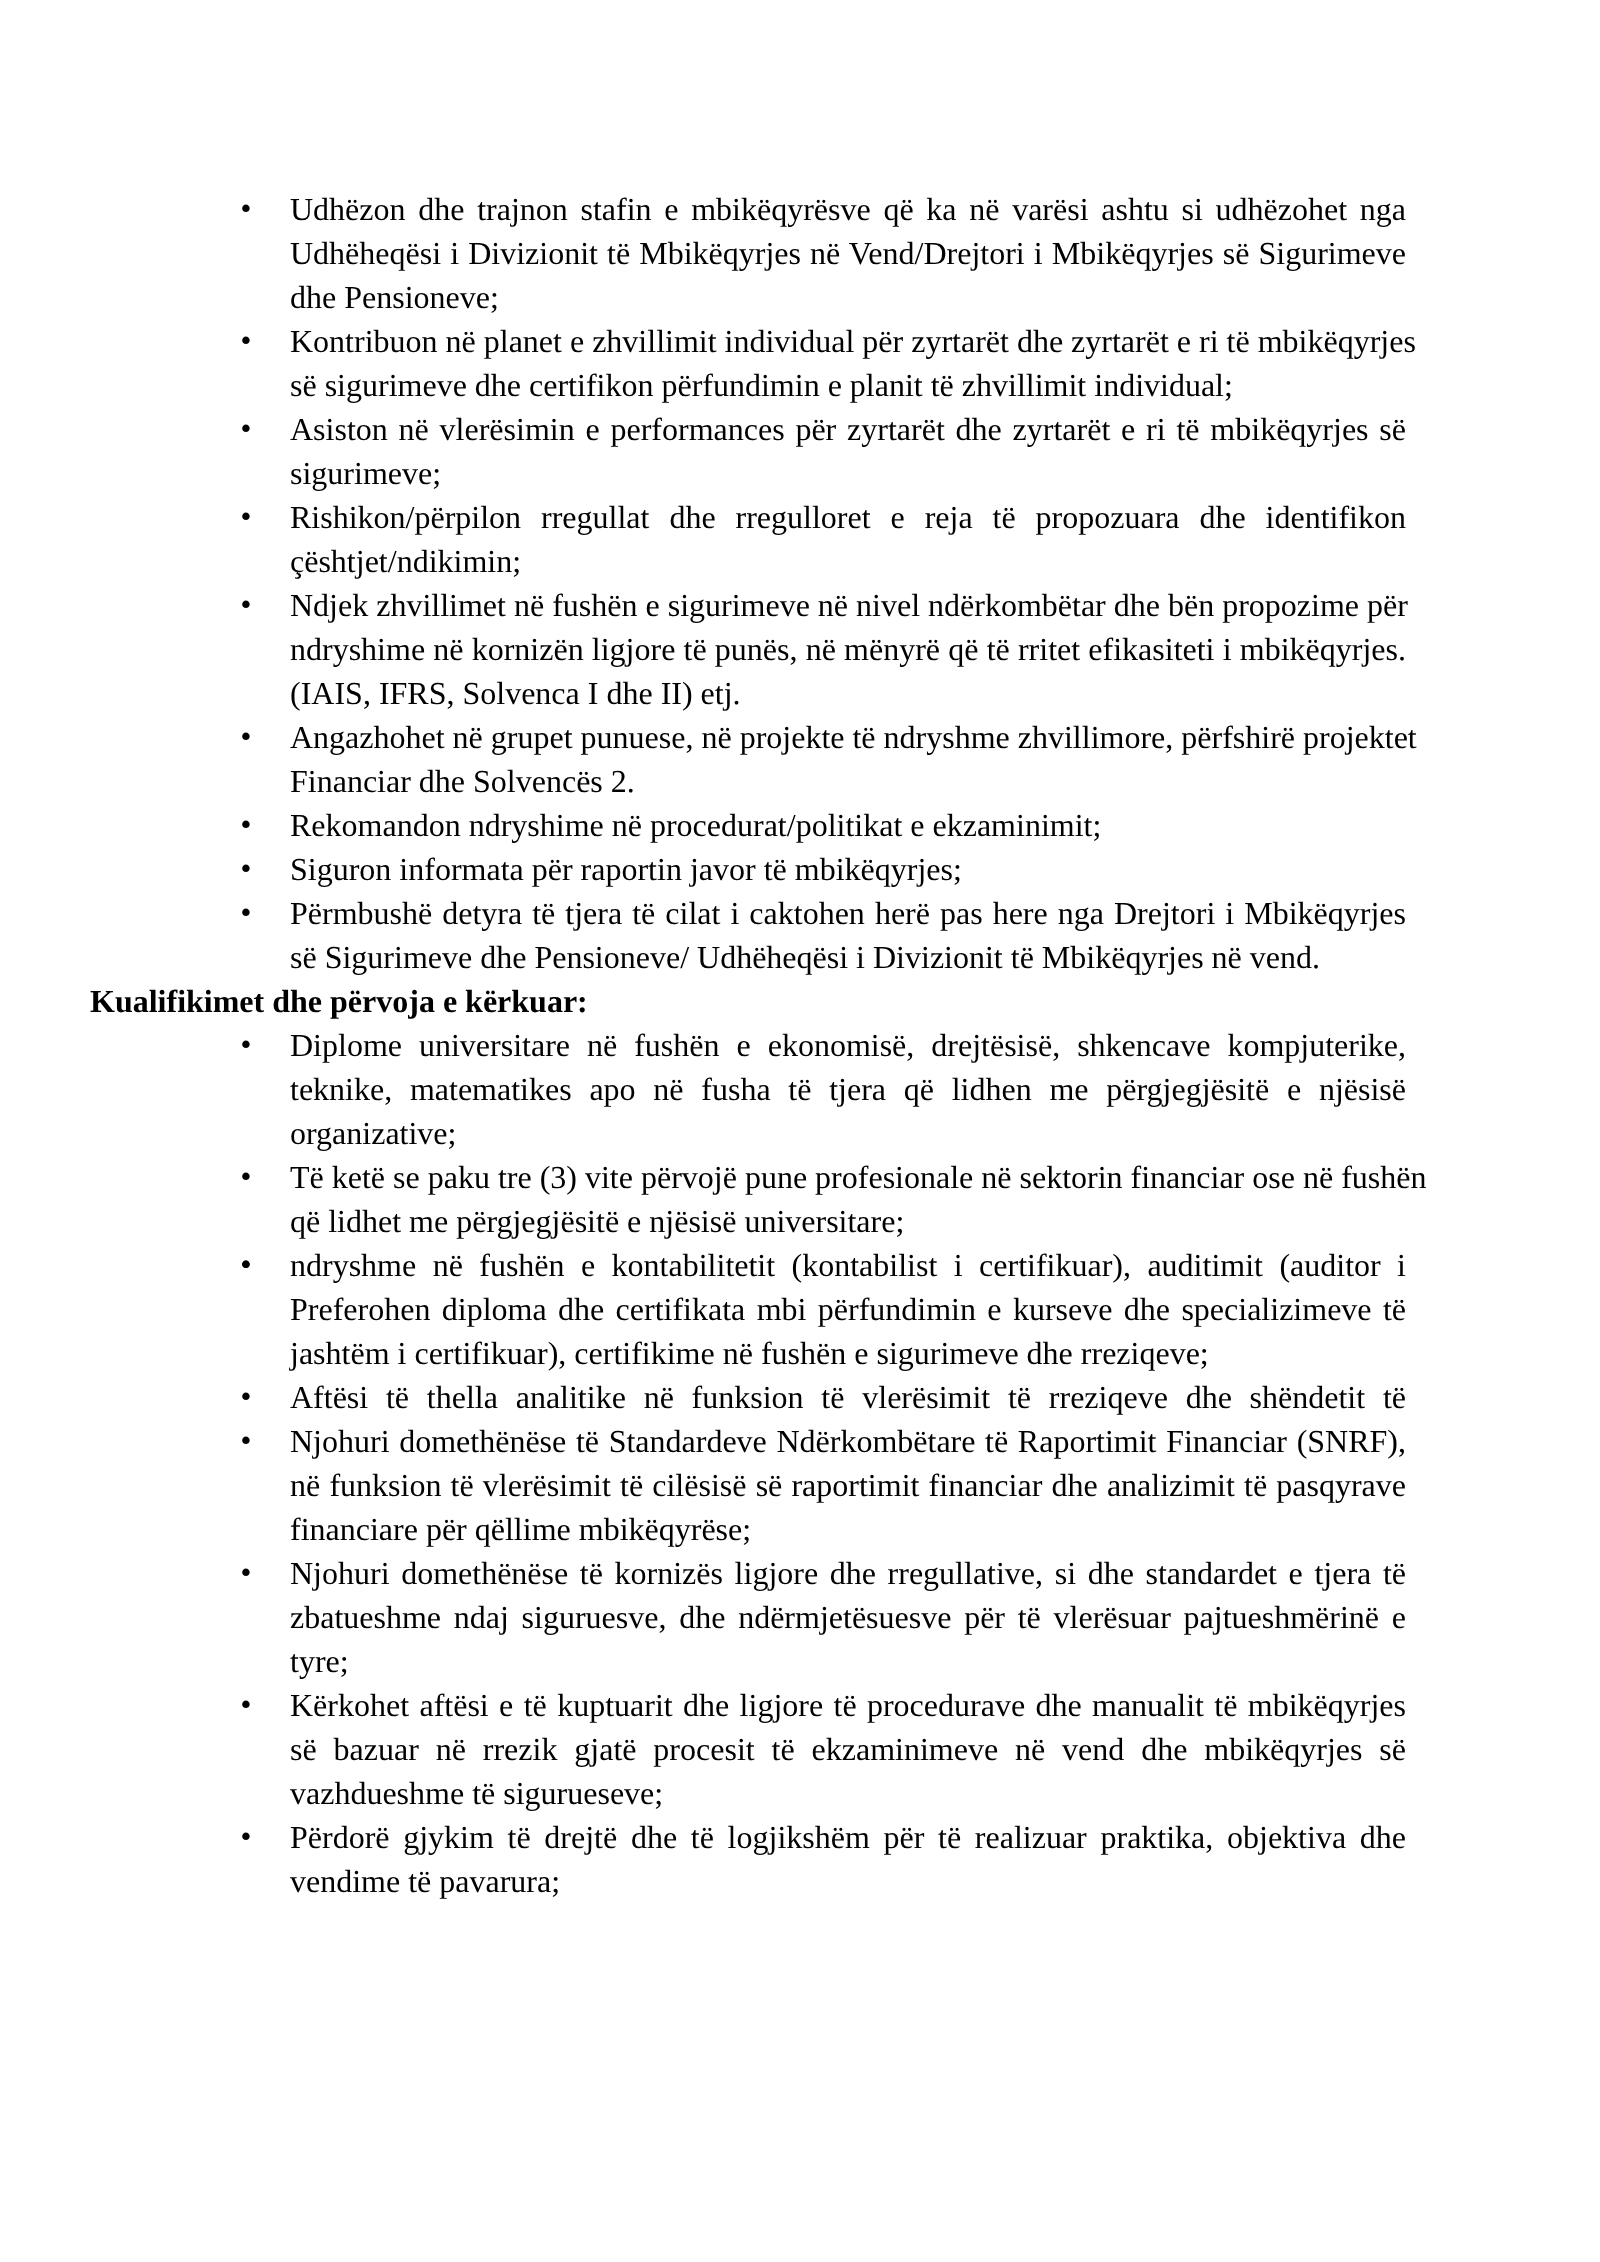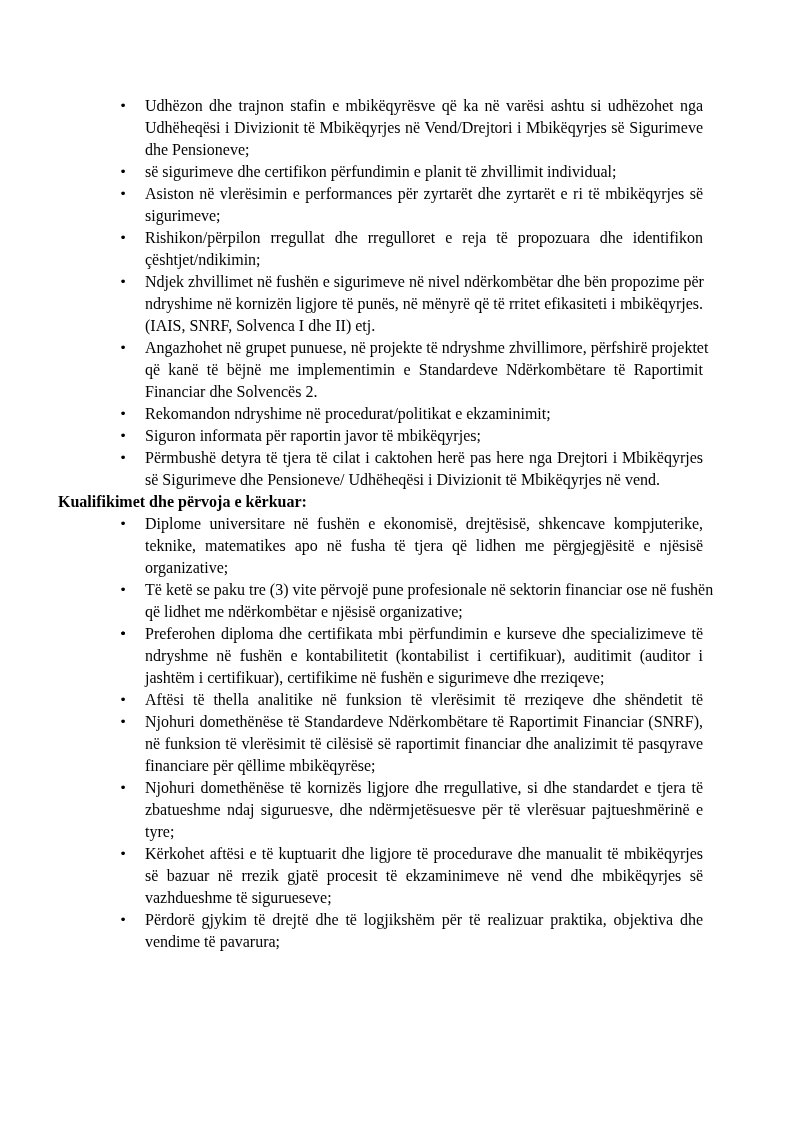--- a/index.html
+++ b/index.html
@@ -44,21 +44,21 @@
       line-height: 22px;
       white-space: nowrap;
       text-align: justify;
       text-align-last: justify;
     }
     .line.last {
       text-align: left;
       text-align-last: left;
     }
     .heading {
-      padding-left: 58px;
+      padding-left: 45px;
       height: 22px;
       line-height: 22px;
       font-weight: bold;
       white-space: nowrap;
     }
   </style>
 </head>
 <body>
 
 <div class="page">
@@ -68,46 +68,46 @@
 
       <div class="item">
         <span class="bullet">•</span>
         <div class="line">Udhëzon dhe trajnon stafin e mbikëqyrësve që ka në varësi ashtu si udhëzohet nga</div>
         <div class="line">Udhëheqësi i Divizionit të Mbikëqyrjes në Vend/Drejtori i Mbikëqyrjes së Sigurimeve</div>
         <div class="line last">dhe Pensioneve;</div>
       </div>
 
       <div class="item">
         <span class="bullet">•</span>
+        <div class="line">Kontribuon në planet e zhvillimit individual për zyrtarët dhe zyrtarët e ri të mbikëqyrjes</div>
         <div class="line last">së sigurimeve dhe certifikon përfundimin e planit të zhvillimit individual;</div>
       </div>
 
       <div class="item">
         <span class="bullet">•</span>
         <div class="line">Asiston në vlerësimin e performances për zyrtarët dhe zyrtarët e ri të mbikëqyrjes së</div>
         <div class="line last">sigurimeve;</div>
       </div>
 
       <div class="item">
         <span class="bullet">•</span>
         <div class="line">Rishikon/përpilon rregullat dhe rregulloret e reja të propozuara dhe identifikon</div>
         <div class="line last">çështjet/ndikimin;</div>
       </div>
 
       <div class="item">
         <span class="bullet">•</span>
         <div class="line">Ndjek zhvillimet në fushën e sigurimeve në nivel ndërkombëtar dhe bën propozime për</div>
         <div class="line">ndryshime në kornizën ligjore të punës, në mënyrë që të rritet efikasiteti i mbikëqyrjes.</div>
-        <div class="line last">(IAIS, SNRF, Solvenca I dhe II) etj.</div>
+        <div class="line last">(IAIS, IFRS, Solvenca I dhe II) etj.</div>
       </div>
 
       <div class="item">
         <span class="bullet">•</span>
         <div class="line">Angazhohet në grupet punuese, në projekte të ndryshme zhvillimore, përfshirë projektet</div>
-        <div class="line">që kanë të bëjnë me implementimin e Standardeve Ndërkombëtare të Raportimit</div>
         <div class="line last">Financiar dhe Solvencës 2.</div>
       </div>
 
       <div class="item">
         <span class="bullet">•</span>
         <div class="line last">Rekomandon ndryshime në procedurat/politikat e ekzaminimit;</div>
       </div>
 
       <div class="item">
         <span class="bullet">•</span>
@@ -129,31 +129,31 @@
       <div class="item">
         <span class="bullet">•</span>
         <div class="line">Diplome universitare në fushën e ekonomisë, drejtësisë, shkencave kompjuterike,</div>
         <div class="line">teknike, matematikes apo në fusha të tjera që lidhen me përgjegjësitë e njësisë</div>
         <div class="line last">organizative;</div>
       </div>
 
       <div class="item">
         <span class="bullet">•</span>
         <div class="line">Të ketë se paku tre (3) vite përvojë pune profesionale në sektorin financiar ose në fushën</div>
-        <div class="line last">që lidhet me ndërkombëtar e njësisë organizative;</div>
+        <div class="line last">që lidhet me përgjegjësitë e njësisë universitare;</div>
       </div>
 
       <div class="item">
         <span class="bullet">•</span>
       </div>
 
       <div class="item">
         <span class="bullet">•</span>
+        <div class="line">ndryshme në fushën e kontabilitetit (kontabilist i certifikuar), auditimit (auditor i</div>
         <div class="line">Preferohen diploma dhe certifikata mbi përfundimin e kurseve dhe specializimeve të</div>
-        <div class="line">ndryshme në fushën e kontabilitetit (kontabilist i certifikuar), auditimit (auditor i</div>
         <div class="line last">jashtëm i certifikuar), certifikime në fushën e sigurimeve dhe rreziqeve;</div>
       </div>
 
       <div class="item">
         <span class="bullet">•</span>
         <div class="line">Aftësi të thella analitike në funksion të vlerësimit të rreziqeve dhe shëndetit të</div>
       </div>
 
       <div class="item">
         <span class="bullet">•</span>

